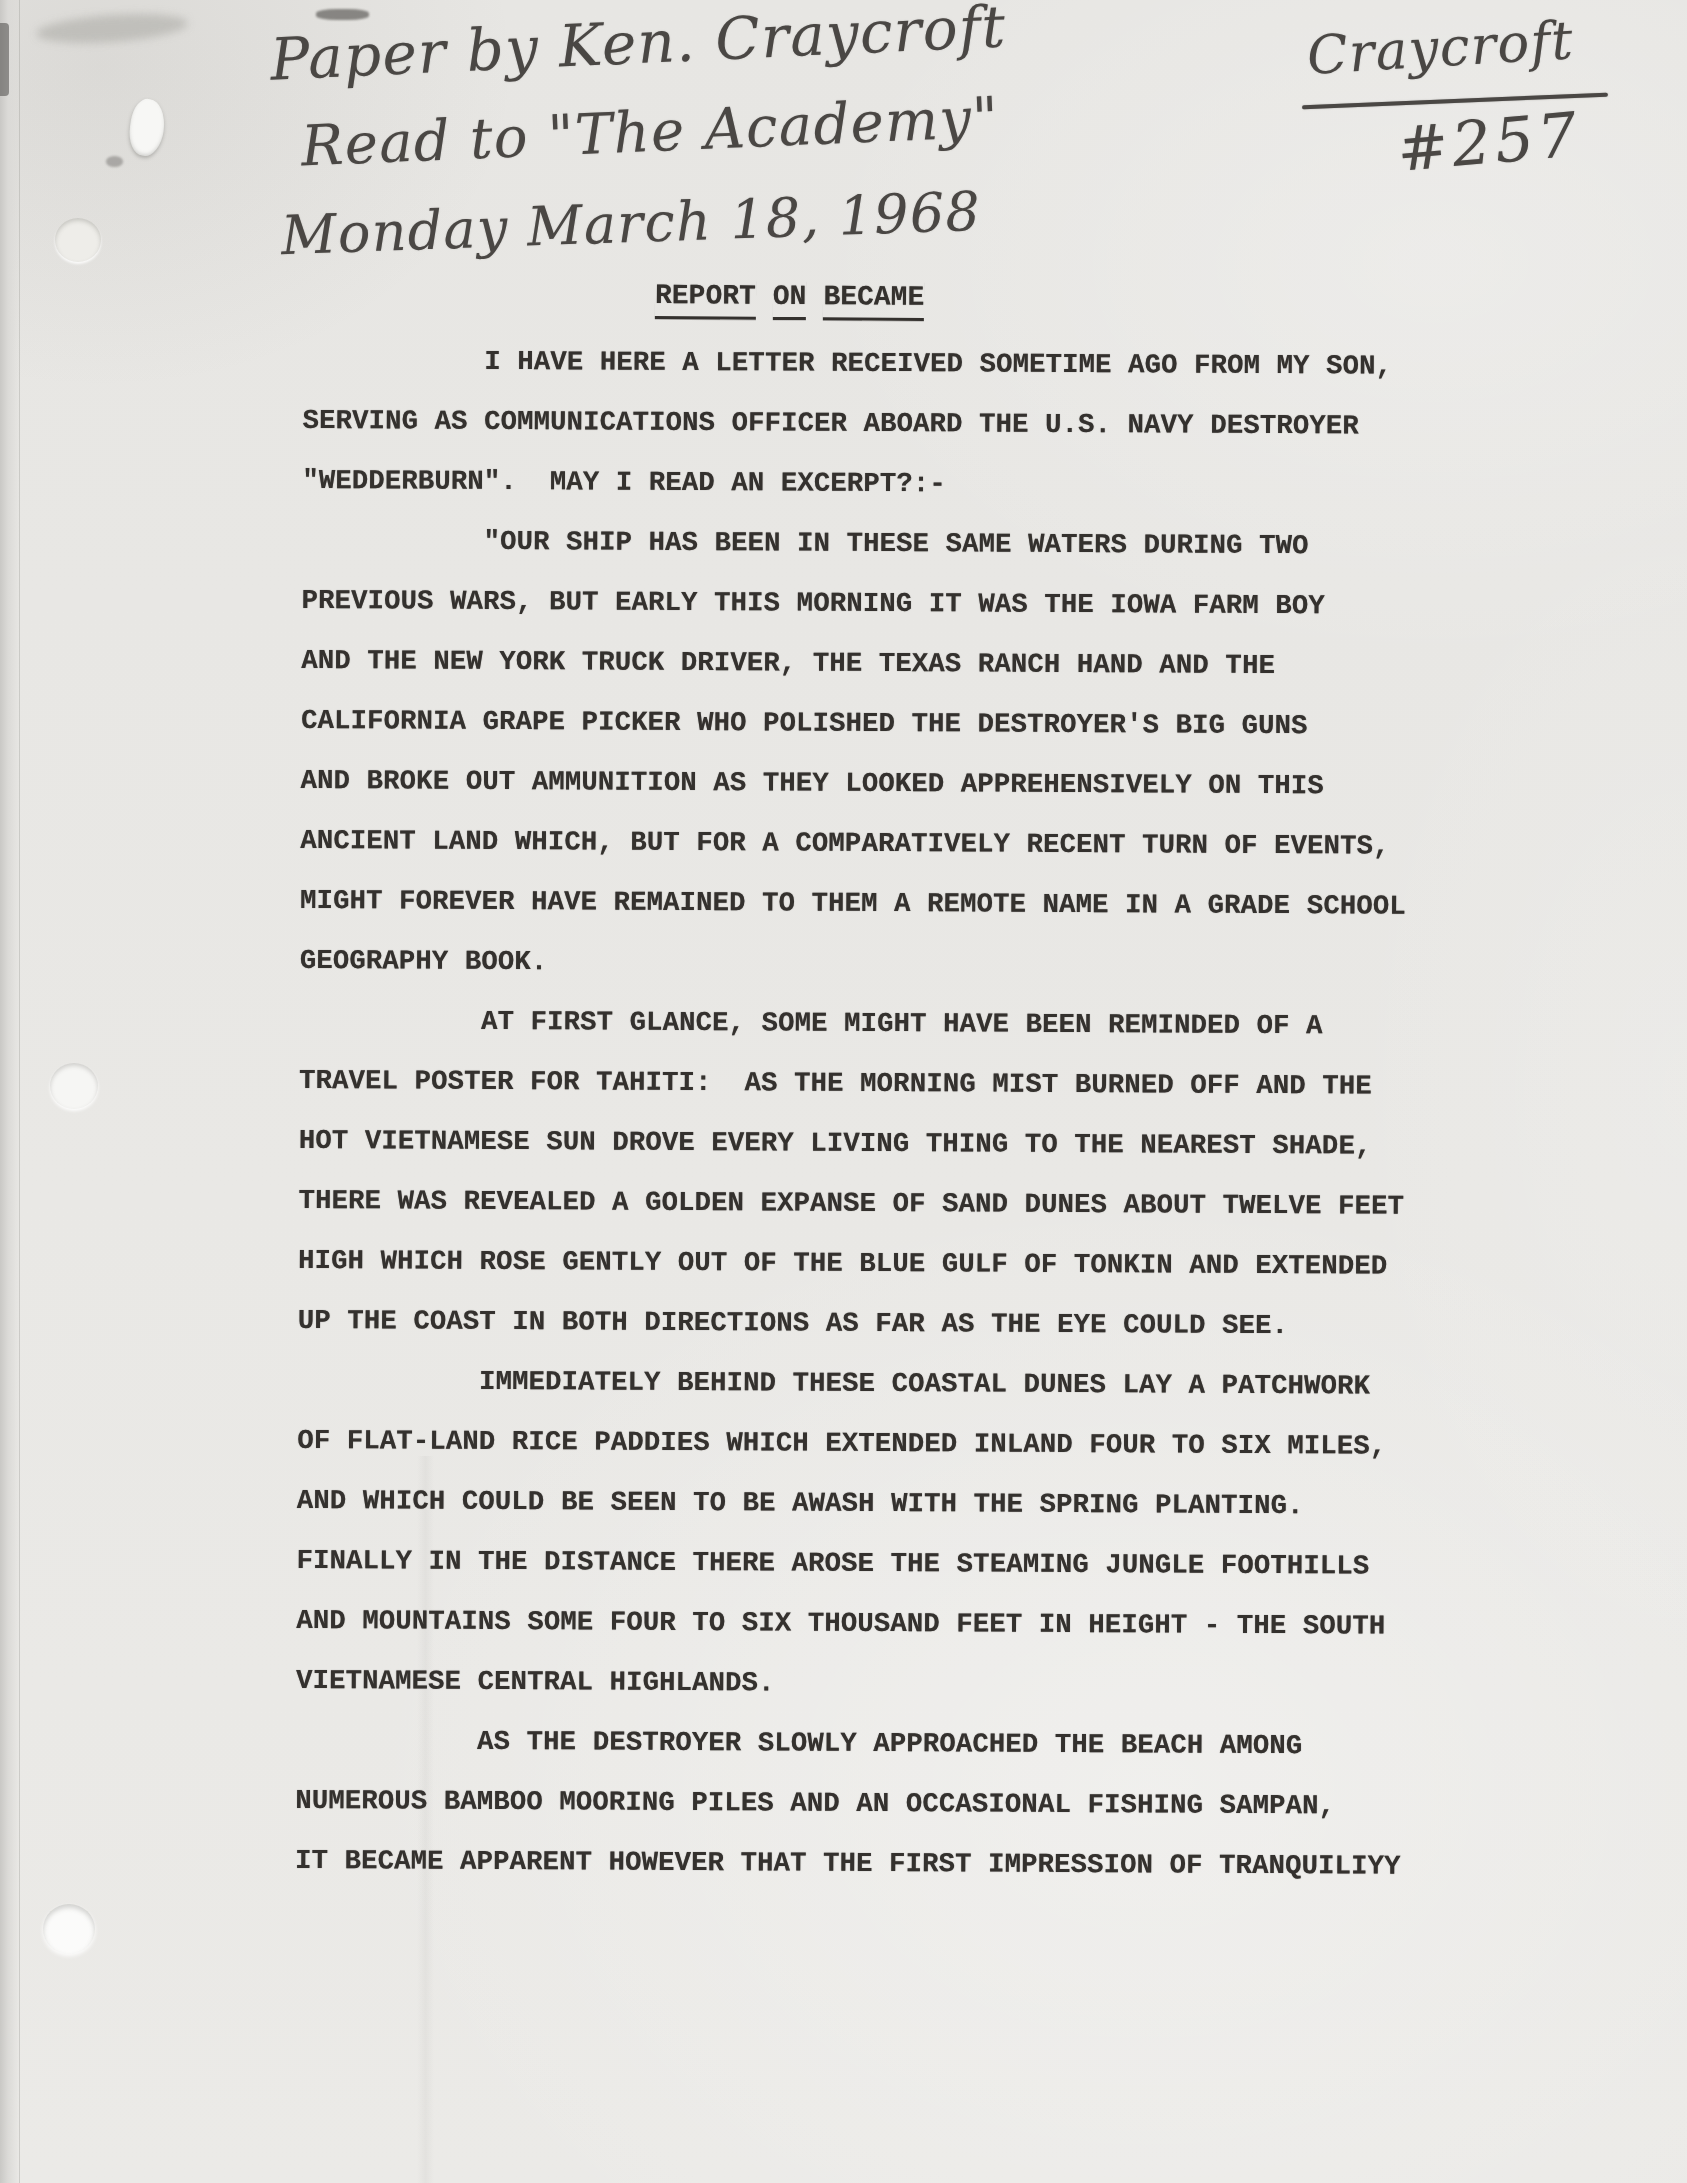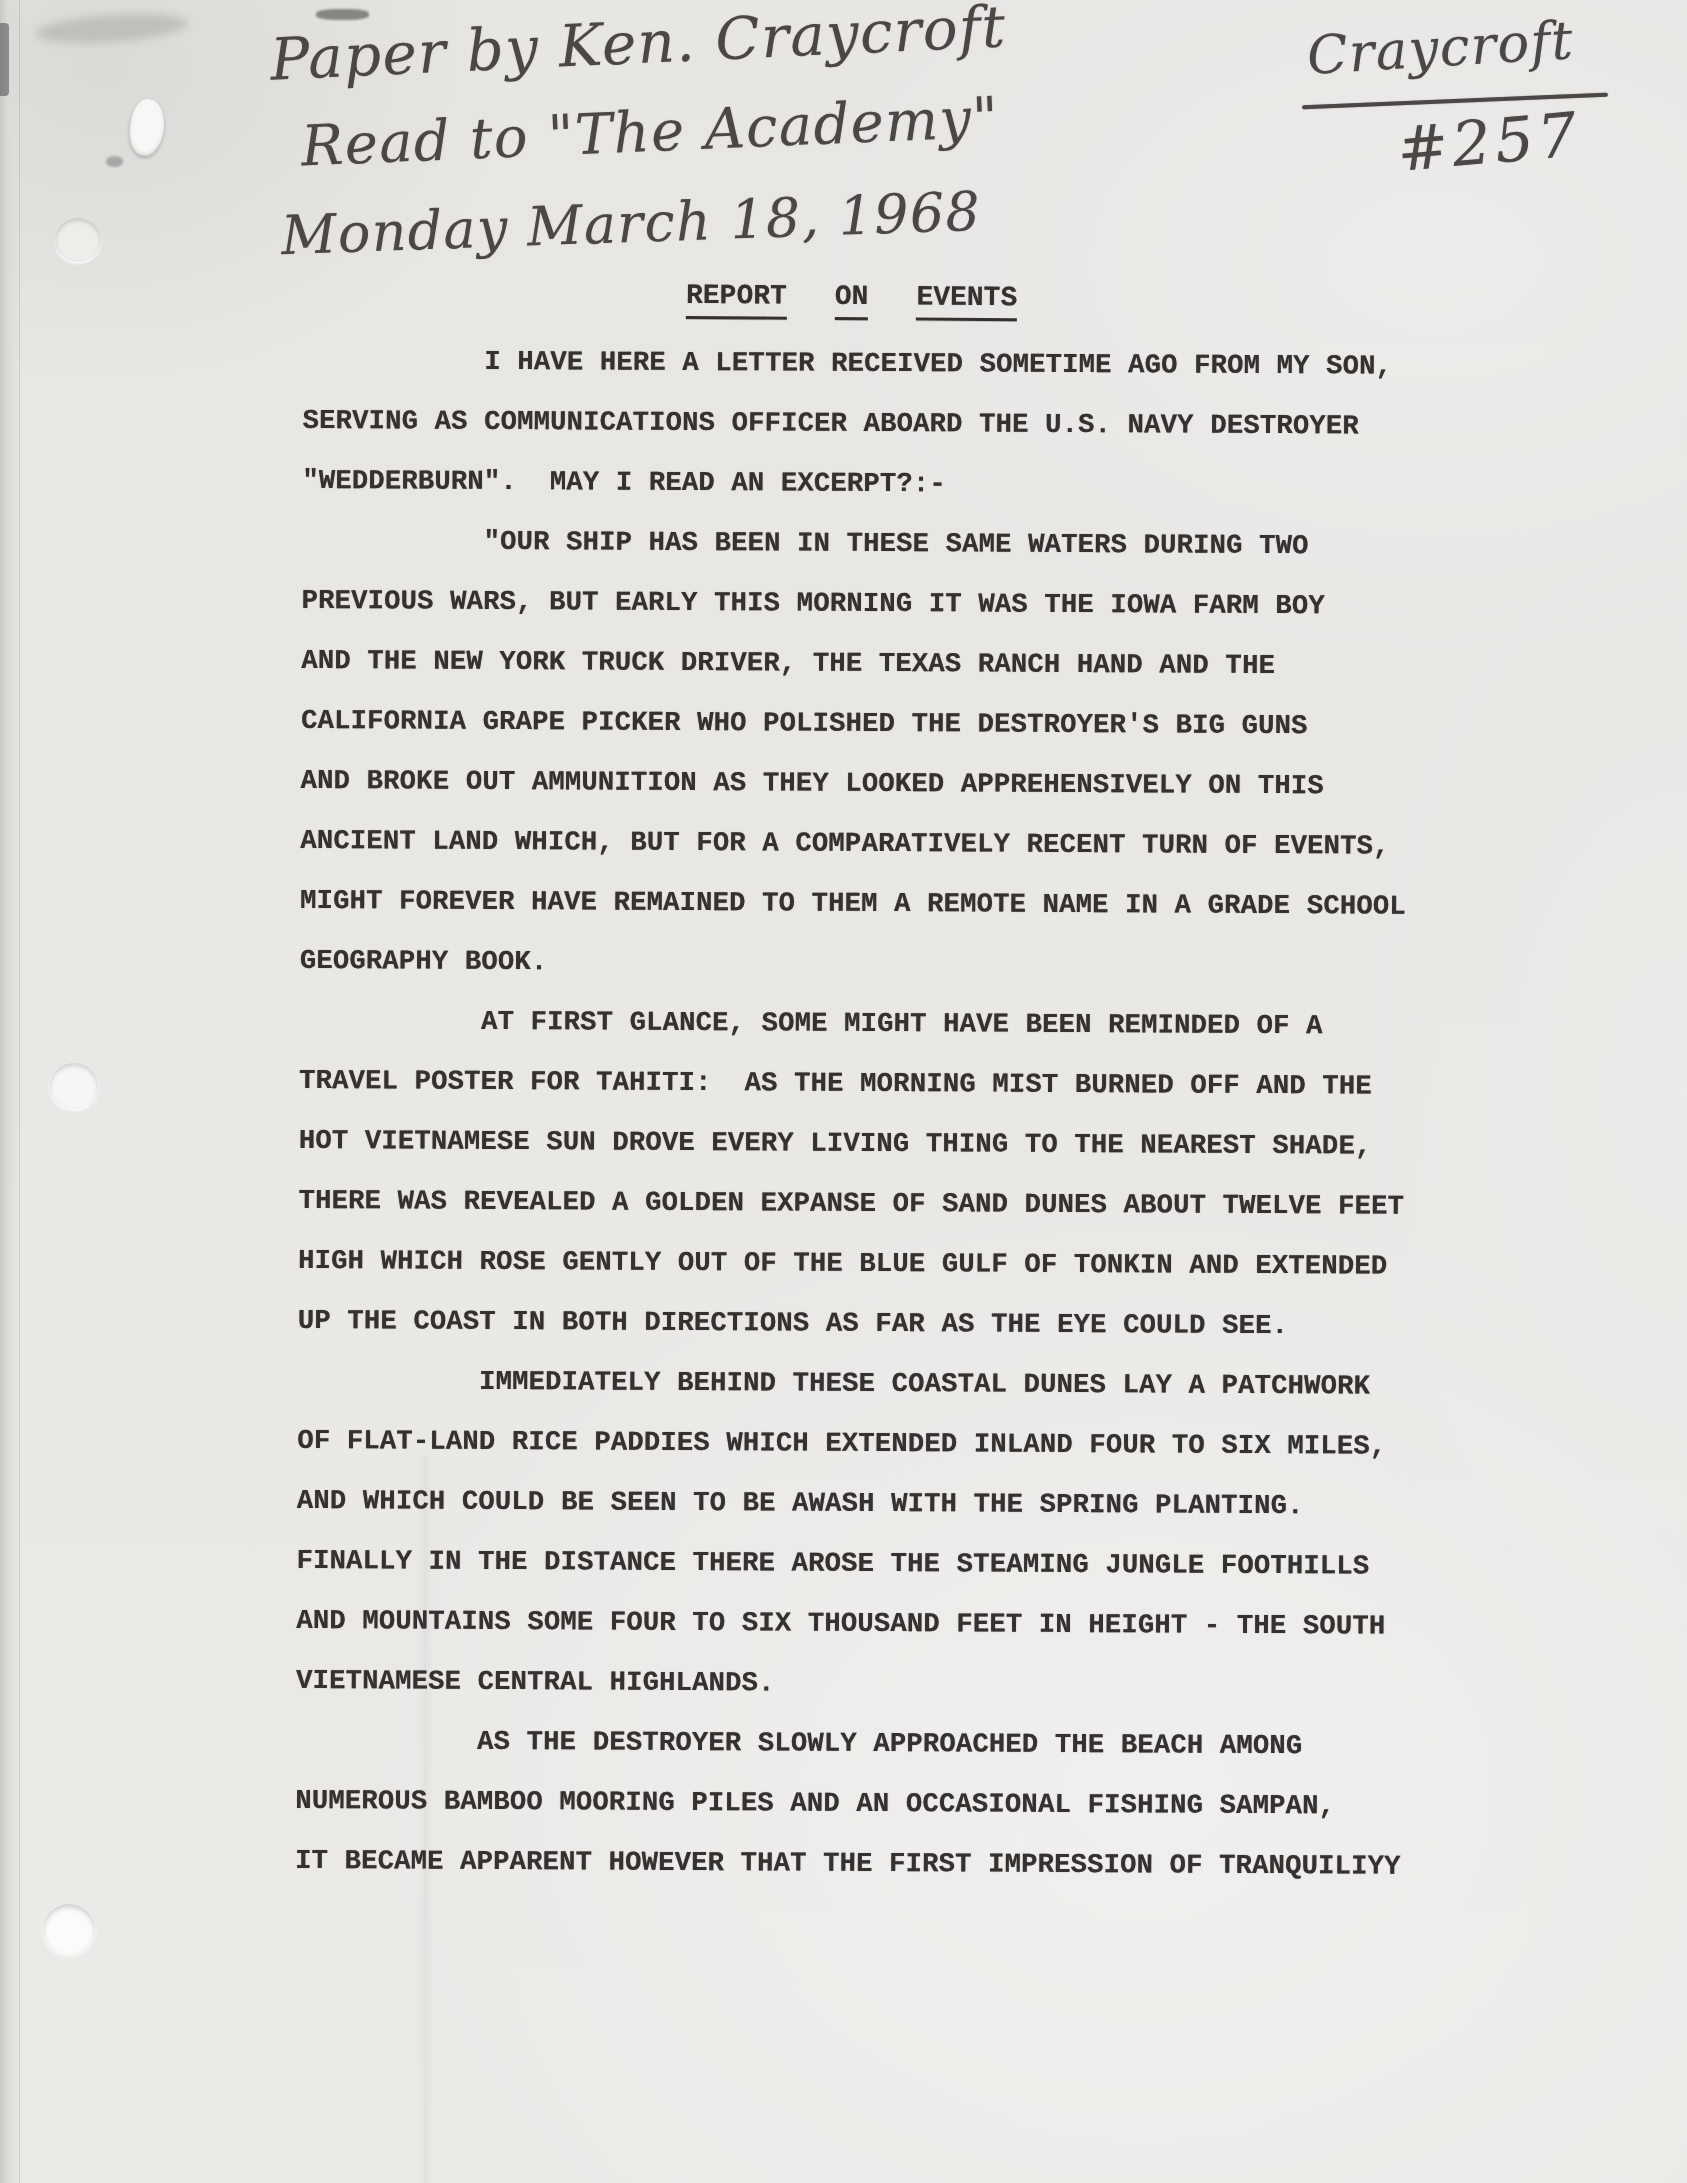--- a/index.html
+++ b/index.html
@@ -91,21 +91,20 @@
     font-family:"Liberation Mono", monospace;font-weight:700;
     text-shadow:0 0 1px rgba(52,49,46,0.55);
   }
   .doc-title{
     position:absolute;left:655px;top:281px;font-size:28px;
     transform:rotate(0.4deg);white-space:nowrap;
   }
   .doc-title .w{
     display:inline-block;border-bottom:3.3px solid #34312e;padding-bottom:4.6px;
     box-shadow:0 0.7px 0 rgba(52,49,46,0.25);
-    margin-left:31px;
   }
   .doc-title .gap{display:inline-block;width:17px;}
   .body-text{
     position:absolute;left:303px;top:331px;width:1164px;
     font-size:27.5px;line-height:60px;
     white-space:pre-wrap;
     transform:rotate(0.3deg);transform-origin:left top;
   }
 </style>
 </head>
@@ -125,21 +124,21 @@
 <div class="hole h3"></div>
 
 <div class="hand hw1">Paper by Ken. Craycroft</div>
 <div class="hand hw2">Read to "The Academy"</div>
 <div class="hand hw3">Monday March 18, 1968</div>
 <div class="hand hw-name">Craycroft</div>
 <div class="hw-underline"></div>
 <div class="hand hw-num">#257</div>
 
 <div class="typed doc-title">
-  <span class="w">REPORT</span><span class="gap"></span><span class="w">ON</span><span class="gap"></span><span class="w">EVENTS</span>
+  <span class="w">REPORT</span><span class="gap"></span><span class="w">ON</span><span class="gap"></span><span class="w">BECAME</span>
 </div>
 
 <div class="typed body-text">           I HAVE HERE A LETTER RECEIVED SOMETIME AGO FROM MY SON,
 SERVING AS COMMUNICATIONS OFFICER ABOARD THE U.S. NAVY DESTROYER
 "WEDDERBURN".  MAY I READ AN EXCERPT?:-
            "OUR SHIP HAS BEEN IN THESE SAME WATERS DURING TWO
 PREVIOUS WARS, BUT EARLY THIS MORNING IT WAS THE IOWA FARM BOY
 AND THE NEW YORK TRUCK DRIVER, THE TEXAS RANCH HAND AND THE
 CALIFORNIA GRAPE PICKER WHO POLISHED THE DESTROYER'S BIG GUNS
 AND BROKE OUT AMMUNITION AS THEY LOOKED APPREHENSIVELY ON THIS

